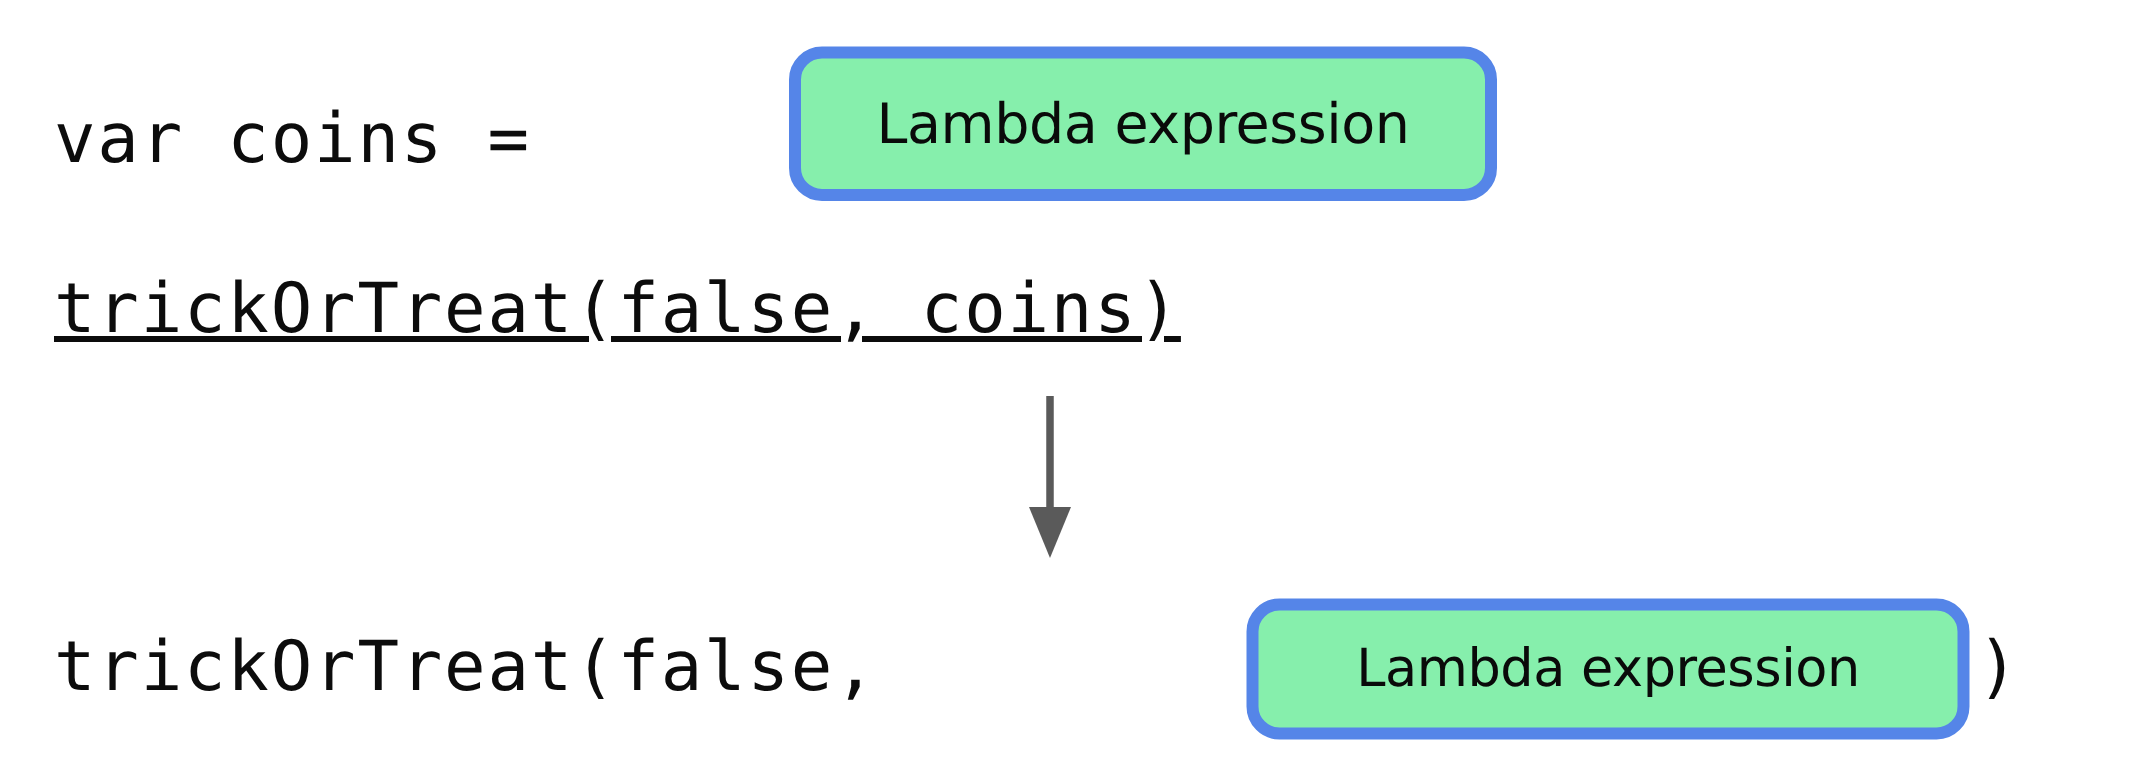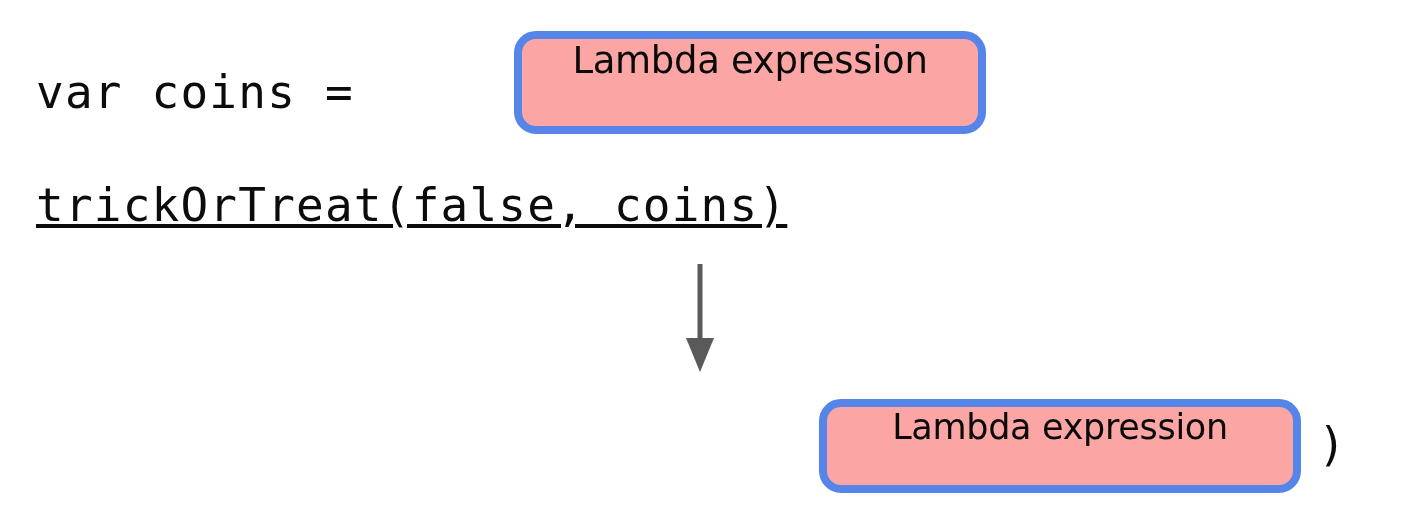--- a/index.html
+++ b/index.html
@@ -29,26 +29,27 @@
   }
   #line1-prefix { left: 36px; top: 69px; }
   #line2-text   { left: 36px; top: 182px; text-decoration: underline; }
   #line3-prefix { left: 36px; top: 421px; }
   #line3-suffix { left: 1318px; top: 421px; }
 
   
   .badge {
     position: absolute;
     box-sizing: border-box;
-    background: #fca5a5;
+    background: #86efac;
     border-style: solid;
     border-color: #5585e8;
     display: flex;
-    align-items: flex-start;
+    align-items: center;
     justify-content: center;
+    margin-left: 12px;
   }
   .badge-label {
     font-family: "DejaVu Sans", "Liberation Sans", sans-serif;
     color: #0a0a0a;
     white-space: nowrap;
   }
 
   #badge-1 {
     left: 514px;
     top: 31px;
@@ -97,20 +98,21 @@
     <span class="badge-label">Lambda expression</span>
   </div>
 
   <div class="code-line" id="line2-text">trickOrTreat(false, coins)</div>
 
   <svg id="transform-arrow" viewBox="0 0 76 118">
     <line x1="38" y1="6" x2="38" y2="96" stroke="#5a5a5a" stroke-width="5"></line>
     <polygon points="38,114 24,80 52,80" fill="#5a5a5a"></polygon>
   </svg>
 
+  <div class="code-line" id="line3-prefix">trickOrTreat(false, </div>
 
   <div class="badge" id="badge-2">
     <span class="badge-label">Lambda expression</span>
   </div>
 
   <div class="code-line" id="line3-suffix">)</div>
 
 </div>
 
 </body></html>

